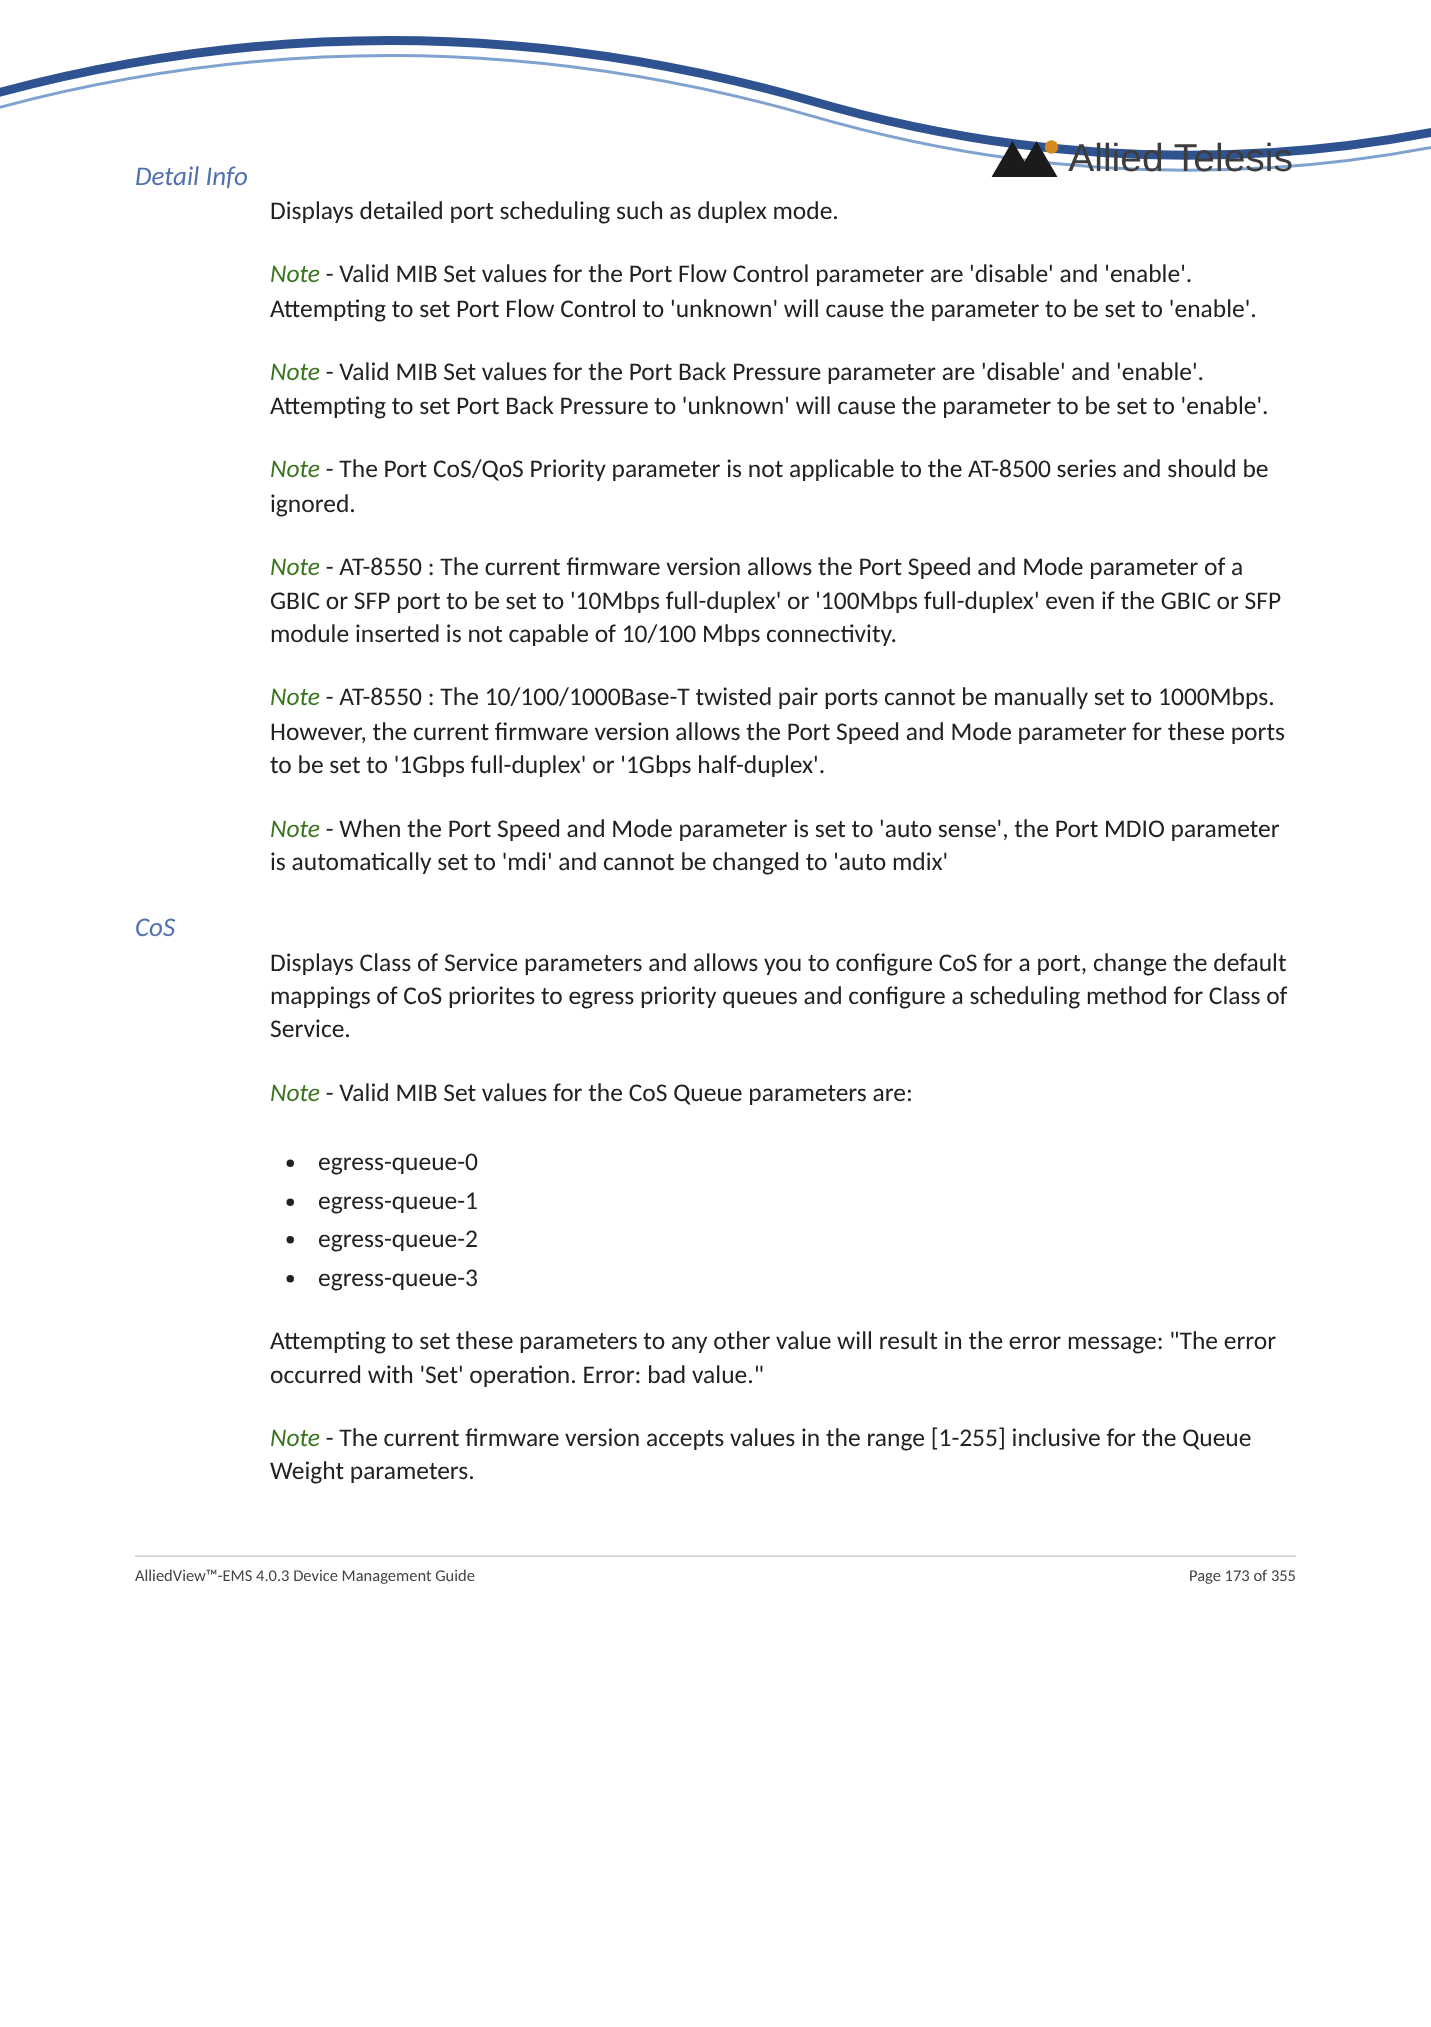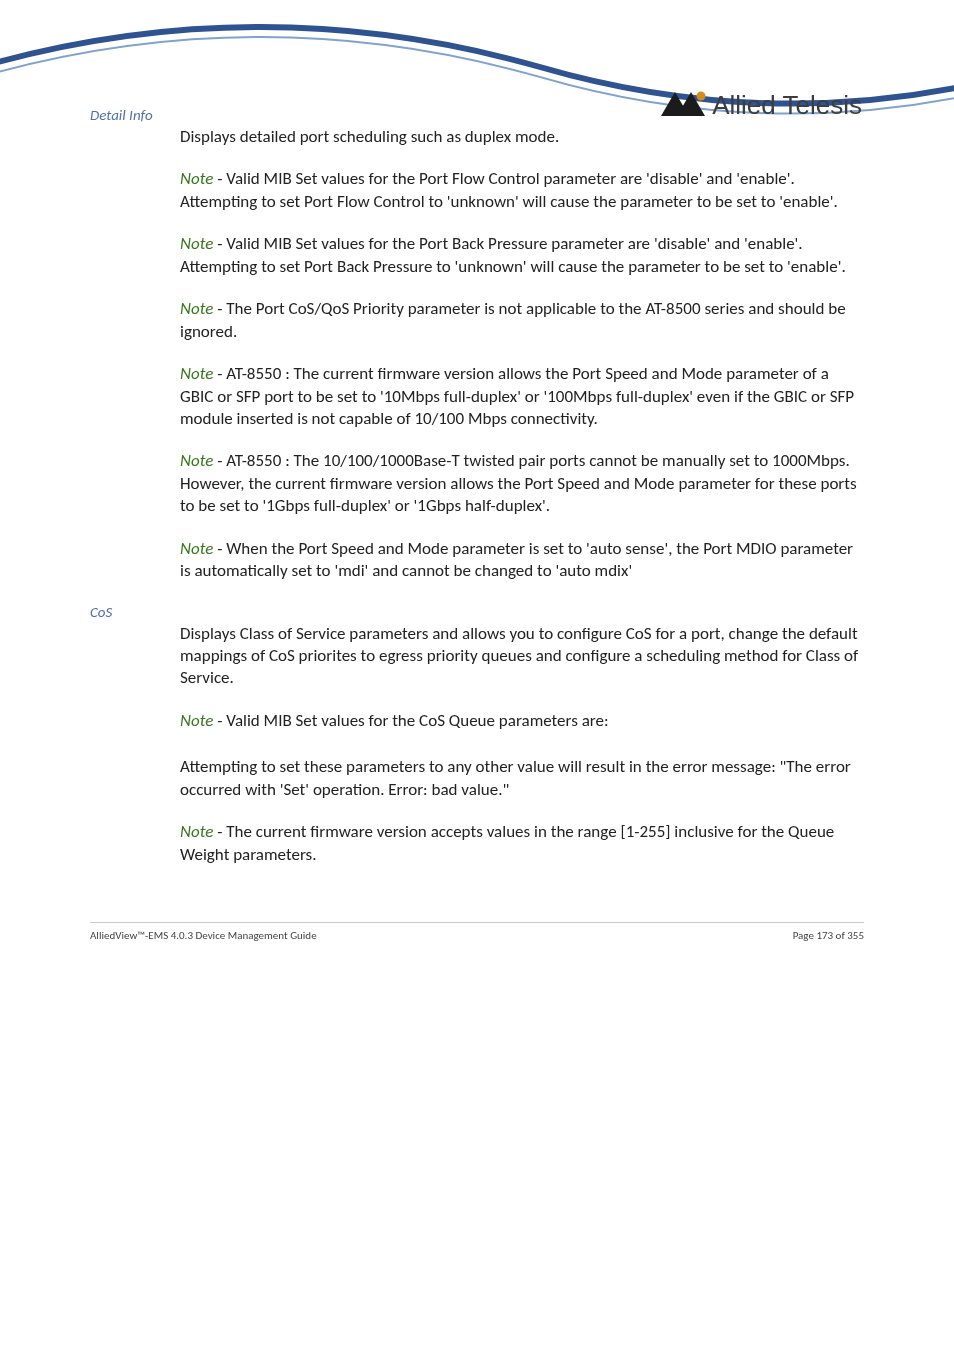--- a/index.html
+++ b/index.html
@@ -21,33 +21,33 @@
     left: 0;
     width: 954px;
     height: 120px;
     overflow: visible;
   }
   .logo-block {
     position: absolute;
     right: 92px;
     top: 90px;
     display: flex;
-    align-items: flex-start;
+    align-items: center;
     gap: 5px;
   }
   .logo-text {
     font-family: "Gill Sans", "Segoe UI", sans-serif;
     font-size: 26px;
     color: #3d3d3d;
     font-weight: 500;
   }
   .section-italic {
     color: #5371B0;
     font-style: italic;
-    font-size: 15px;
+    font-size: 18px;
     margin: 6px 0 2px 0;
   }
   .body-text {
     margin: 0 0 0 90px;
     line-height: 1.32;
   }
   .para {
     margin: 0 0 20px 0;
   }
   .note {
@@ -62,21 +62,21 @@
   ul.bullets li {
     margin: 3px 0;
     padding-left: 4px;
   }
   .cos-label {
     color: #5371B0;
     margin-top: 6px;
   }
   .footer {
     border-top: 1px solid #ccc;
-    margin-top: 56px;
+    margin-top: 44px;
     padding-top: 6px;
     display: flex;
     justify-content: space-between;
     font-size: 11px;
     color: #444;
   }
   .detail-row {
     display: block;
   }
 </style>
@@ -121,20 +121,26 @@
     </div>
   </div>
 
   <div class="detail-row">
     <div class="cos-label section-italic">CoS</div>
     <div class="body-text">
       <p class="para">Displays Class of Service parameters and allows you to configure CoS for a port, change the default mappings of CoS priorites to egress priority queues and configure a scheduling method for Class of Service.</p>
 
       <p class="para" style="margin-bottom:24px"><span class="note">Note</span><span> - Valid MIB Set values for the CoS Queue parameters are:</span></p>
 
+      <ul class="bullets">
+        <li>egress-queue-0</li>
+        <li>egress-queue-1</li>
+        <li>egress-queue-2</li>
+        <li>egress-queue-3</li>
+      </ul>
 
       <p class="para">Attempting to set these parameters to any other value will result in the error message: "The error occurred with 'Set' operation. Error: bad value."</p>
 
       <p class="para"><span class="note">Note</span><span> - The current firmware version accepts values in the range [1-255] inclusive for the Queue Weight parameters.</span></p>
     </div>
   </div>
 
   <div class="footer">
     <span>AlliedView™-EMS 4.0.3 Device Management Guide</span>
     <span>Page 173 of 355</span>

